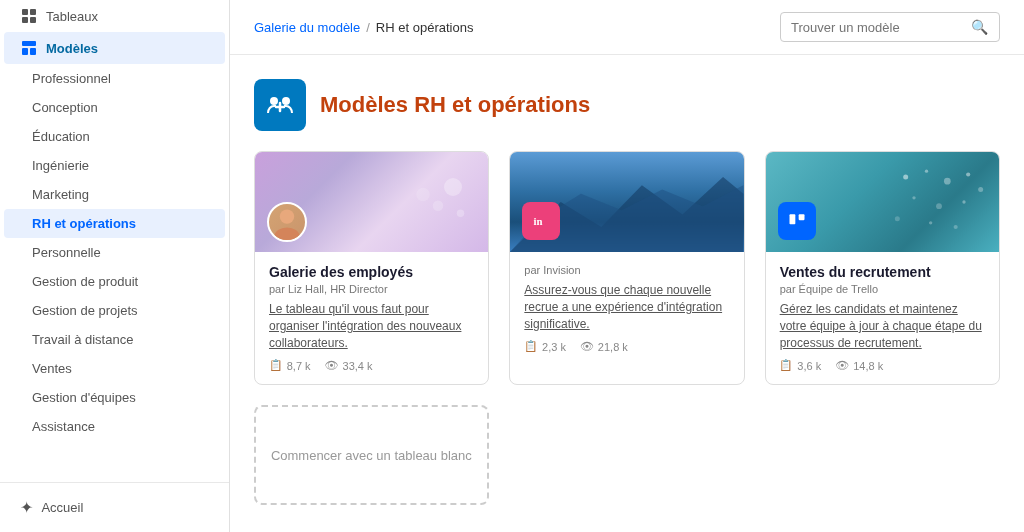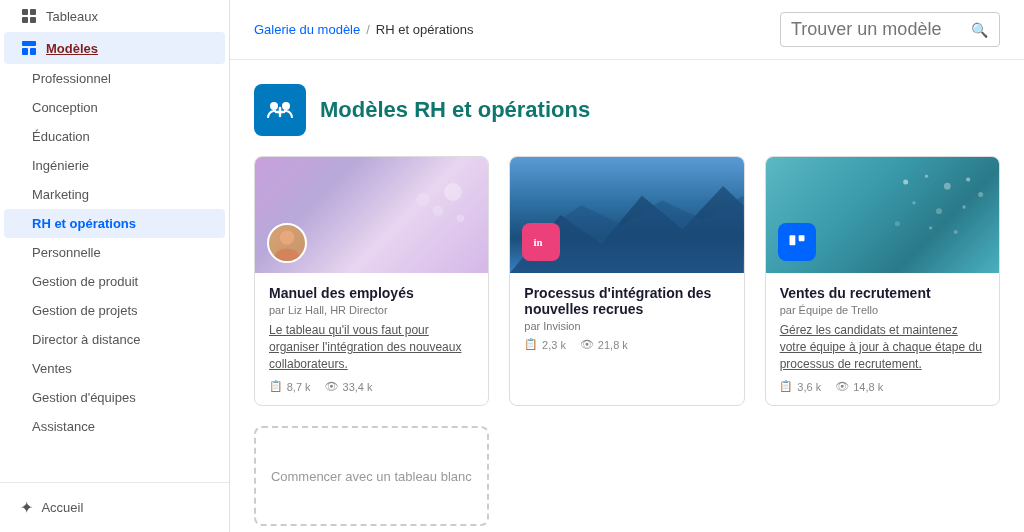--- a/index.html
+++ b/index.html
@@ -90,21 +90,21 @@
       align-items: center;
       border: 1px solid #ccc;
       border-radius: 4px;
       padding: 6px 10px;
       gap: 6px;
       width: 220px;
     }
     .search-bar input {
       border: none;
       outline: none;
-      font-size: 18px;
+      font-size: 13px;
       color: #555;
       width: 100%;
       background: transparent;
     }
     .search-icon { color: #555; font-size: 14px; }
 
     
     .content {
       flex: 1;
       padding: 24px;
@@ -119,40 +119,40 @@
     }
     .page-header-icon {
       width: 52px; height: 52px;
       background: #0079bf;
       border-radius: 8px;
       display: flex; align-items: center; justify-content: center;
     }
     .page-title {
       font-size: 22px;
       font-weight: 700;
-      color: #0f766e;
+      color: #c2410c;
     }
 
     
     .cards-grid {
       display: grid;
       grid-template-columns: repeat(3, 1fr);
       gap: 20px;
       margin-bottom: 20px;
     }
     .card {
       border: 1px solid #ddd;
       border-radius: 8px;
       overflow: hidden;
       cursor: pointer;
       transition: box-shadow 0.2s;
     }
     .card-img {
       width: 100%;
-      height: 116px;
+      height: 100px;
       position: relative;
       overflow: hidden;
     }
     .card-img-purple {
       background: linear-gradient(135deg, #c9a0dc 0%, #b8a9d9 30%, #e8d5f0 60%, #d4b8e8 100%);
     }
     .card-img-blue {
       background: linear-gradient(180deg, #5b9bd5 0%, #2e6fa3 40%, #1a4f7a 70%, #3a7fc1 100%);
     }
     .card-img-teal {
@@ -265,21 +265,21 @@
   </div>
 
   <div class="sidebar-item top-level active">
     <div class="item-icon">
       <svg viewBox="0 0 16 16" width="16" height="16" fill="#0065ff">
         <rect x="1" y="1" width="14" height="5" rx="1"></rect>
         <rect x="1" y="8" width="6" height="7" rx="1"></rect>
         <rect x="9" y="8" width="6" height="7" rx="1"></rect>
       </svg>
     </div>
-    <span style="color:#7f1d1d; font-weight:600;text-decoration:underline;">Modèles</span>
+    <span style="color:#0369a1; font-weight:600;">Modèles</span>
   </div>
 
   <div>
     <div class="sidebar-item sidebar-sub-item">
       <span>Professionnel</span>
     </div>
     <div class="sidebar-item sidebar-sub-item">
       <span>Conception</span>
     </div>
     <div class="sidebar-item sidebar-sub-item">
@@ -297,21 +297,21 @@
     <div class="sidebar-item sidebar-sub-item">
       <span>Personnelle</span>
     </div>
     <div class="sidebar-item sidebar-sub-item">
       <span>Gestion de produit</span>
     </div>
     <div class="sidebar-item sidebar-sub-item">
       <span>Gestion de projets</span>
     </div>
     <div class="sidebar-item sidebar-sub-item">
-      <span>Director à distance</span>
+      <span>Travail à distance</span>
     </div>
     <div class="sidebar-item sidebar-sub-item">
       <span>Ventes</span>
     </div>
     <div class="sidebar-item sidebar-sub-item">
       <span>Gestion d'équipes</span>
     </div>
     <div class="sidebar-item sidebar-sub-item">
       <span>Assistance</span>
     </div>
@@ -365,21 +365,21 @@
             <circle cx="20" cy="30" r="9" fill="rgba(255,255,255,0.15)"></circle>
           </svg>
           <div class="card-avatar">
             <svg viewBox="0 0 40 40" width="40" height="40">
               <circle cx="20" cy="14" r="8" fill="#e8a87c"></circle>
               <ellipse cx="20" cy="36" rx="14" ry="10" fill="#d4845a"></ellipse>
             </svg>
           </div>
         </div>
         <div class="card-body">
-          <div class="card-title">Manuel des employés</div>
+          <div class="card-title">Galerie des employés</div>
           <div class="card-author">par Liz Hall, HR Director</div>
           <div class="card-desc">Le tableau qu'il vous faut pour organiser l'intégration des nouveaux collaborateurs.</div>
           <div class="card-stats">
             <div class="card-stat">
               <span>📋</span>
               <span>8,7 k</span>
             </div>
             <div class="card-stat">
               <span>👁</span>
               <span>33,4 k</span>
@@ -394,22 +394,22 @@
             <polygon points="0,120 50,60 90,90 130,40 170,75 210,30 230,50 230,120" fill="rgba(20,60,100,0.6)"></polygon>
             <polygon points="0,120 30,80 70,50 110,70 150,45 190,65 230,40 230,120" fill="rgba(30,80,130,0.5)"></polygon>
           </svg>
           <div class="card-badge card-badge-invision">
             <svg viewBox="0 0 24 24" width="20" height="20" fill="white">
               <text x="3" y="17" font-size="13" font-family="serif" font-weight="bold">in</text>
             </svg>
           </div>
         </div>
         <div class="card-body">
-          <div class="card-title">Processus d'intégration des nouvelles recrues</div>
           <div class="card-author">par Invision</div>
+          <div class="card-desc">Assurez-vous que chaque nouvelle recrue a une expérience d'intégration significative.</div>
           <div class="card-stats">
             <div class="card-stat">
               <span>📋</span>
               <span>2,3 k</span>
             </div>
             <div class="card-stat">
               <span>👁</span>
               <span>21,8 k</span>
             </div>
           </div>

